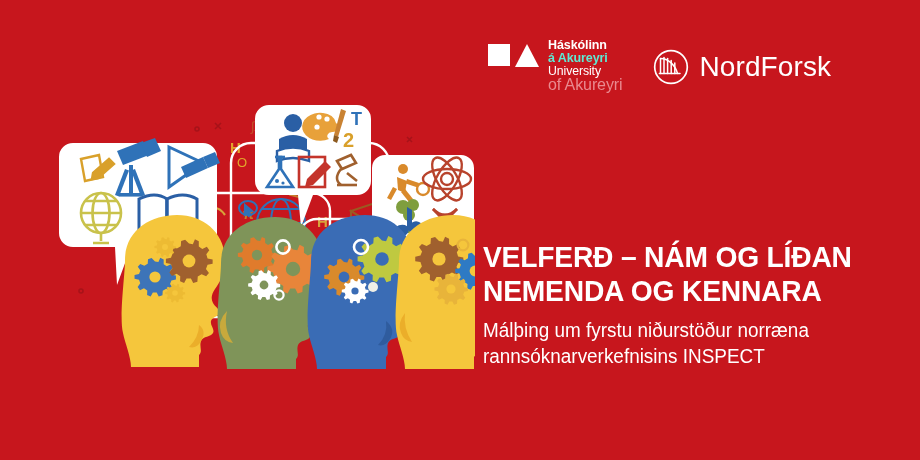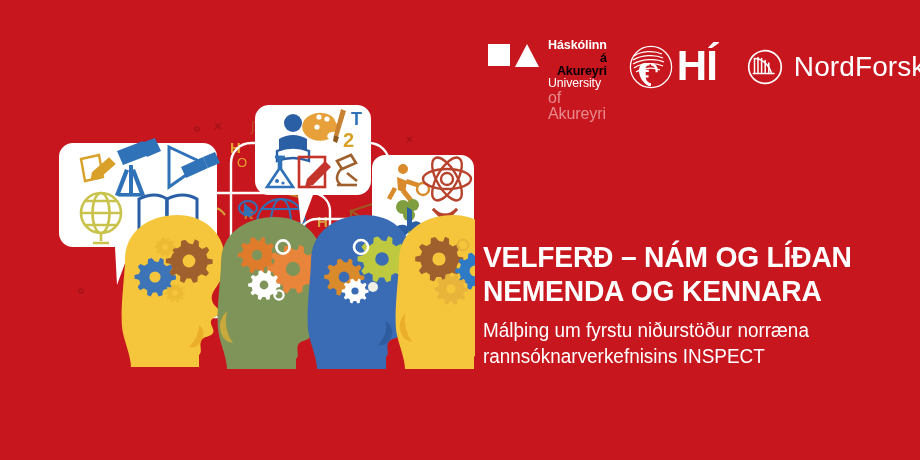--- a/index.html
+++ b/index.html
@@ -12,21 +12,21 @@
 
   
   .logo-bar{position:absolute;left:488px;top:38px;height:58px;display:flex;align-items:center;gap:0;}
 
   .logo-ua{display:flex;align-items:flex-start;gap:9px;height:58px;}
   .ua-marks{display:flex;align-items:flex-start;gap:5px;margin-top:6px;}
   .ua-square{width:22px;height:22px;background:#ffffff;}
   .ua-tri{width:0;height:0;border-left:12px solid transparent;border-right:12px solid transparent;border-bottom:23px solid #ffffff;}
   .ua-text{display:flex;flex-direction:column;line-height:1.02;padding-top:1px;}
   .ua-t1{font-size:12.5px;font-weight:bold;color:#ffffff;letter-spacing:-.1px;}
-  .ua-t2{font-size:12.5px;font-weight:bold;color:#000000;letter-spacing:-.1px;text-align:right;}
+  .ua-t2{font-size:12.5px;font-weight:bold;color:#5eead4;letter-spacing:-.1px;}
   .ua-t3{font-size:12.3px;color:#ffffff;letter-spacing:-.1px;}
   .ua-t4{font-size:16px;color:#E98A8F;letter-spacing:-.1px;}
 
   .logo-hi{display:flex;align-items:center;gap:4px;margin-left:22px;}
   .hi-emblem{width:44px;height:46px;}
   .hi-word{font-size:42px;font-weight:bold;color:#fff;letter-spacing:-1px;line-height:1;position:relative;top:-1px;}
 
   .logo-nf{display:flex;align-items:center;gap:11px;margin-left:30px;}
   .nf-emblem{width:36px;height:36px;}
   .nf-word{font-size:28px;color:#fff;letter-spacing:.1px;line-height:1;}
@@ -62,37 +62,20 @@
         <div class="ua-tri"></div>
       </div>
       <div class="ua-text">
         <div class="ua-t1">Háskólinn</div>
         <div class="ua-t2">á Akureyri</div>
         <div class="ua-t3">University</div>
         <div class="ua-t4">of Akureyri</div>
       </div>
     </div>
 
-    <div class="logo-hi">
-      <svg class="hi-emblem" viewBox="0 0 44 46">
-        <g fill="none" stroke="#ffffff" stroke-width="1.25">
-          <circle cx="22" cy="23" r="20.6"></circle>
-          <path d="M5 12 C12 7,25 6,33 10"></path>
-          <path d="M4 16 C12 11,26 10,34 14"></path>
-          <path d="M4 20 C12 15,27 14,35 18"></path>
-          <path d="M5 24 C12 19,26 18,34 22"></path>
-          <path d="M7 28 C13 24,24 23,31 26"></path>
-        </g>
-        <g fill="#ffffff">
-          <path d="M16 19 C12.4 19,10 22.2,10 26.6 c0,5.6 3.4,11.4 7.6,14.2 1.6,1.1 3,1.5 4.4,1.5 l0,-3.2 c-1.2,0 -2.2,-.5 -3.2,-1.4 -1.4,-1.3 -1.9,-2.7 -1.9,-4.2 l2.6,0 0,-2.3 -2.8,0 0,-3.1 3.1,0 0,-2.3 -3.3,0 c-.2,-1.2 .1,-2.4 .8,-3.2 .8,-.9 2,-1.2 3.2,-1.1 l0,-2.4 C18.9,19.4 17.4,19 16,19 z"></path>
-          <path d="M22 21.6 c1.7,.2 3,1 3.8,2.3 .8,1.3 .9,2.8 .6,4.3 l2.2,0 c.5,-2.5 .1,-5 -1.5,-6.8 -1.3,-1.5 -3.2,-2.3 -5.1,-2.4 z"></path>
-        </g>
-      </svg>
-      <div class="hi-word">HÍ</div>
-    </div>
 
     <div class="logo-nf">
       <svg class="nf-emblem" viewBox="0 0 36 36">
         <circle cx="18" cy="18" r="16.3" fill="none" stroke="#ffffff" stroke-width="1.7"></circle>
         <g stroke="#ffffff" stroke-width="1.5" fill="none" stroke-linecap="round">
           <path d="M7.5 9.5 L7.5 24.5"></path>
           <path d="M11 8.6 L11 24.5"></path>
           <path d="M14.6 9.6 L14.6 24.5"></path>
           <path d="M18.2 11.4 L18.2 24.5"></path>
           <path d="M21.8 14 L21.8 24.5"></path>

